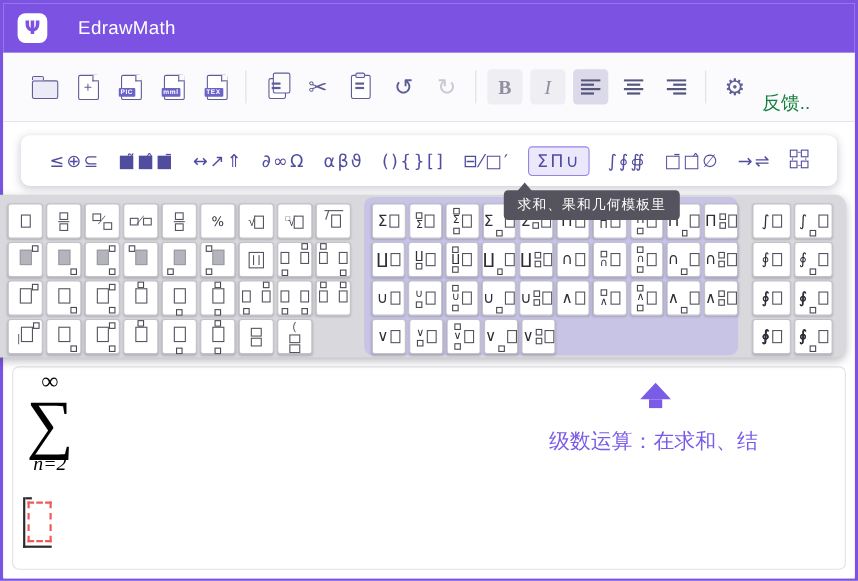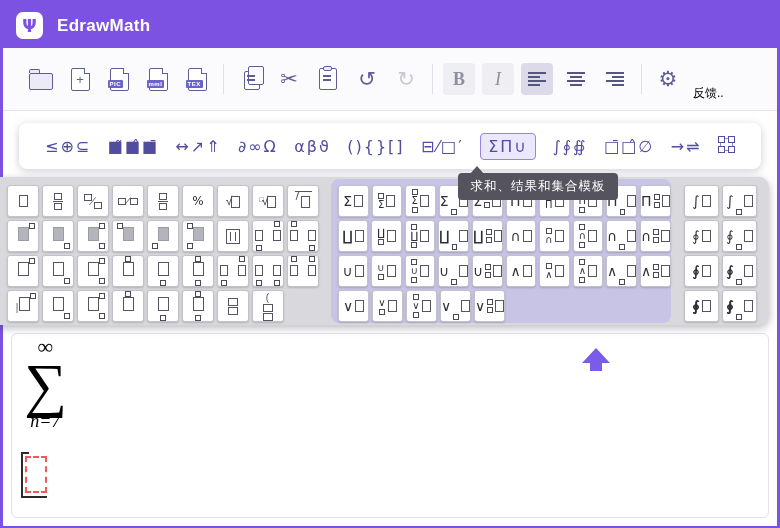--- a/index.html
+++ b/index.html
@@ -3,35 +3,35 @@
 <meta charset="utf-8">
 <style>
   html,body{margin:0;padding:0;background:#fff;}
   body{width:780px;height:528px;overflow:hidden;font-family:"Liberation Sans","DejaVu Sans",sans-serif;}
   #window{position:relative;width:780px;height:528px;box-sizing:border-box;border:3px solid #7B52E2;background:#fff;}
 
   
   #header{height:45px;background:#7B52E2;display:flex;align-items:center;padding-left:13px;}
   #logo{width:27px;height:27px;background:#fff;border-radius:7px;display:flex;align-items:center;justify-content:center;
         color:#7B52E2;font-weight:bold;font-size:17px;font-family:"DejaVu Sans",sans-serif;}
-  #apptitle{color:#fff;font-size:17px;font-weight:bold;margin-left:14px;letter-spacing:.3px;}
+  #apptitle{color:#fff;font-size:17px;font-weight:normal;margin-left:28px;letter-spacing:.3px;}
 
   
   #toolbar{height:62px;background:#FBFBFD;border-bottom:1px solid #E4E4EC;display:flex;align-items:center;padding-left:22px;}
   .tgroup{display:flex;align-items:center;gap:7px;}
   .tdiv{width:1px;height:30px;background:#DFDFE8;margin:0 10px;}
   .tbtn{width:32px;height:32px;display:flex;align-items:center;justify-content:center;cursor:pointer;border-radius:4px;position:relative;color:#5E5E96;}
   .tbtn.boxed{background:#EFEFF3;}
   .tbtn.activebg{background:#DCDAE8;}
   .tbtn.disabled{color:#C9C9D4;cursor:default;}
   .glyph22{font-size:21px;font-family:"DejaVu Sans",sans-serif;line-height:1;}
   .bi{font-family:"Liberation Serif",serif;font-size:18px;color:#8F8FA0;}
   .bi.b{font-weight:bold;}
   .bi.i{font-style:italic;}
-  .fbtext{color:#000000;font-size:12px;margin-left:2px;cursor:pointer;white-space:nowrap;margin-top:28px;}
+  .fbtext{color:#15803d;font-size:17px;margin-left:2px;cursor:pointer;white-space:nowrap;margin-top:28px;}
   
   .ic-folder{width:22px;height:15px;border:1.5px solid #5E5E96;border-radius:2px;background:#ECEAF6;position:relative;margin-top:4px;}
   .ic-folder::before{content:"";position:absolute;top:-5px;left:-1.5px;width:9px;height:3px;border:1.5px solid #5E5E96;border-bottom:none;border-radius:2px 2px 0 0;background:#ECEAF6;}
   
   .ic-doc{width:17px;height:21px;border:1.5px solid #5E5E96;border-radius:2px;background:#fff;position:relative;}
   .ic-doc::before{content:"";position:absolute;top:-1px;right:-1px;width:5px;height:5px;background:#FBFBFD;border-left:1.5px solid #5E5E96;border-bottom:1.5px solid #5E5E96;}
   .ic-doc .plus{position:absolute;inset:0;display:flex;align-items:center;justify-content:center;font-size:13px;color:#5E5E96;}
   .ic-doc .badge{position:absolute;left:-3px;bottom:2px;background:#6C63C8;color:#fff;font-size:6px;font-weight:bold;
                  padding:1px 2px;border-radius:1px;line-height:1;letter-spacing:.5px;}
   
@@ -677,35 +677,36 @@
             </div>
             <div class="cell opcell">
               <span class="opg squeeze">∮∮∮</span>
               <s class="mk sublow"></s>
               <s class="ph"></s>
             </div>
           </div>
         </div>
     </div>
 
-    <div id="tooltip">求和、结果和集合模板</div>
+    <div id="tooltip">求和、果和几何模板里</div>
 
     <div id="canvas">
       <div id="equation">
         <div class="sigcol">
           <span class="siginf">∞</span>
           <span class="sigop">∑</span>
-          <span class="siglow">n=7</span>
+          <span class="siglow">n=2</span>
         </div>
       </div>
       <div id="uparrow">
         <div class="tri2"></div>
           <div class="stem"></div>
       </div>
       <div id="annotation">
+        <div>级数运算：在求和、结</div>
       </div>
       <div id="cursorbox">
         <div class="bracket"></div>
         <div class="red"></div>
       </div>
     </div>
 
   </div>
 </div>
 

